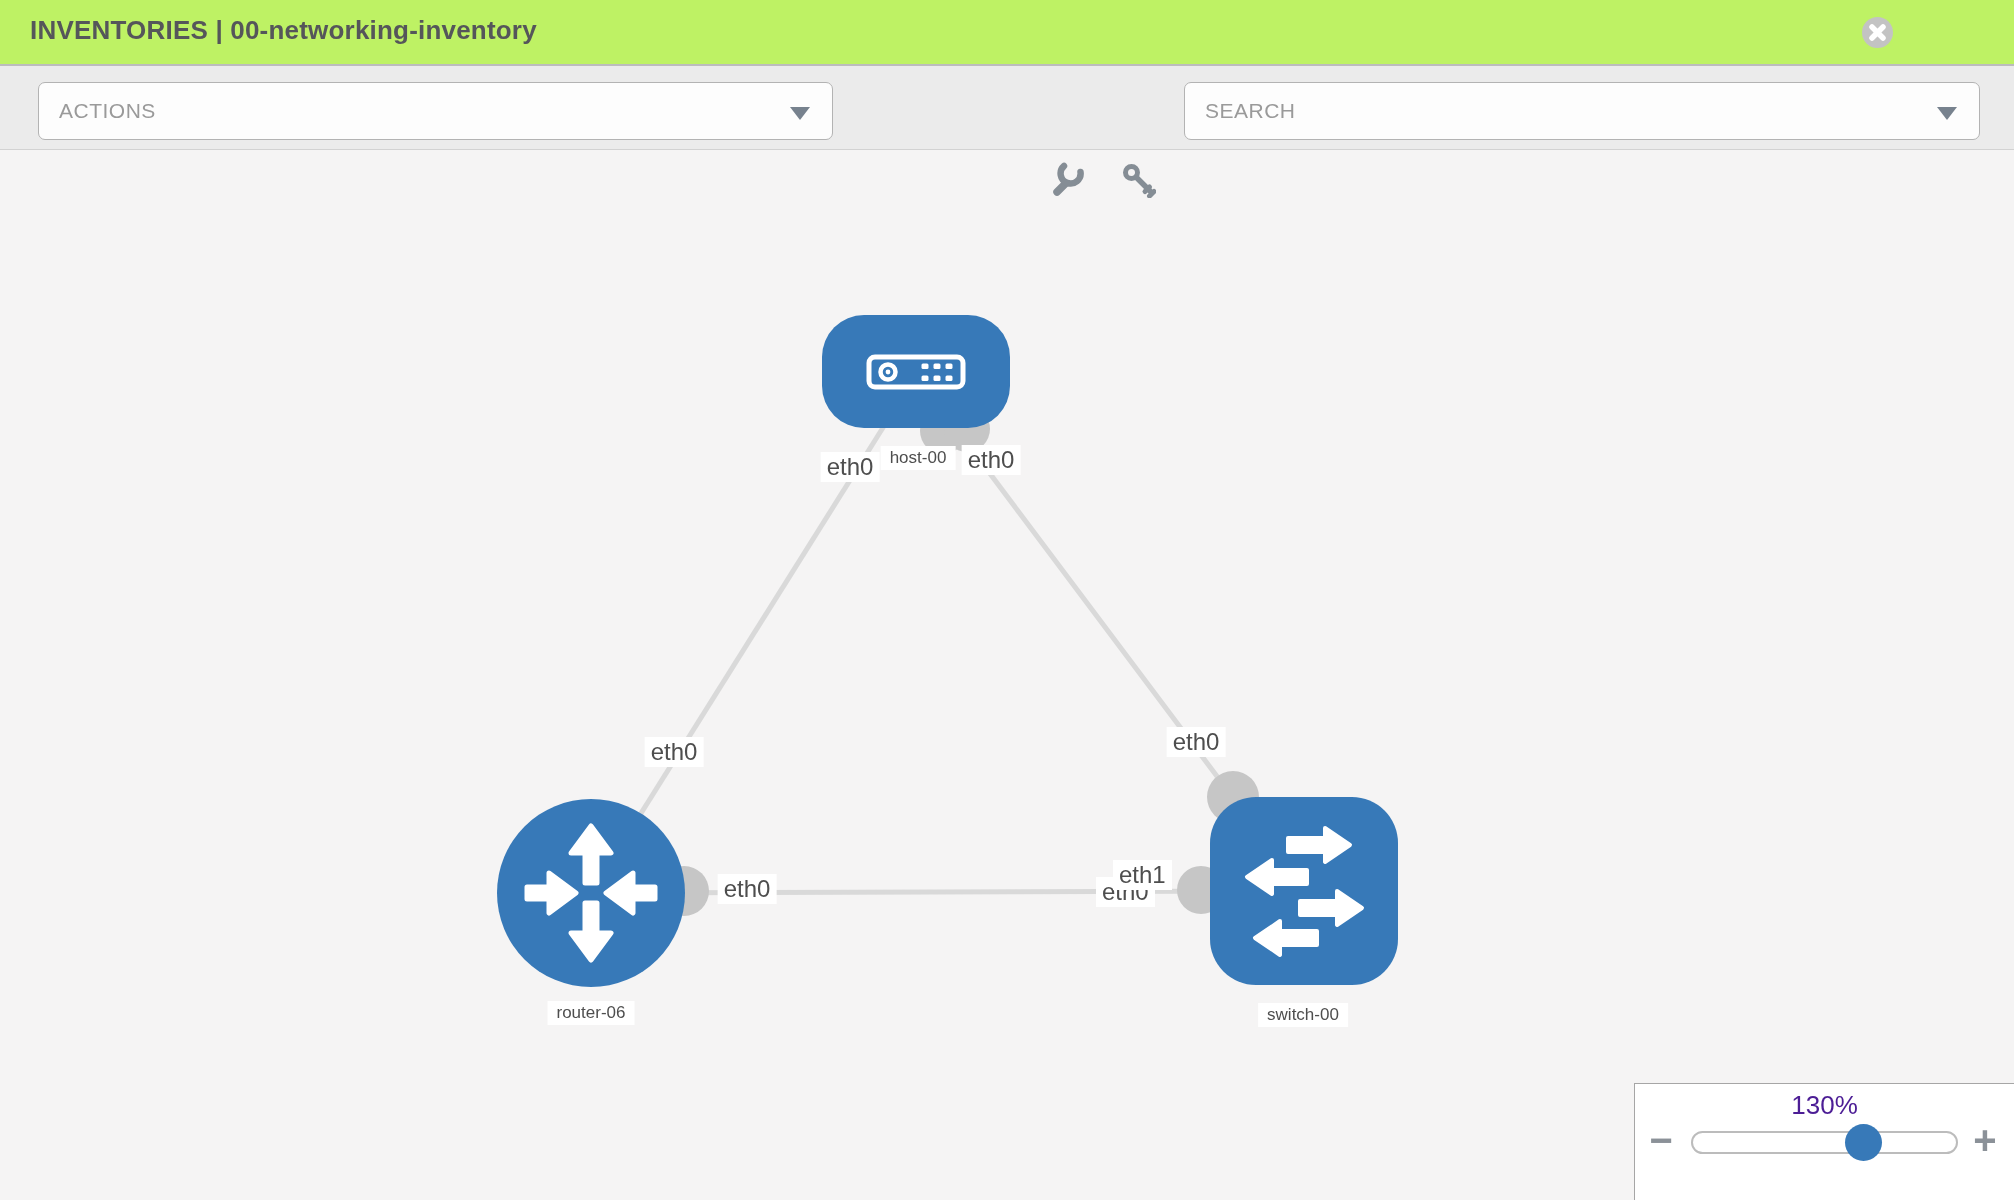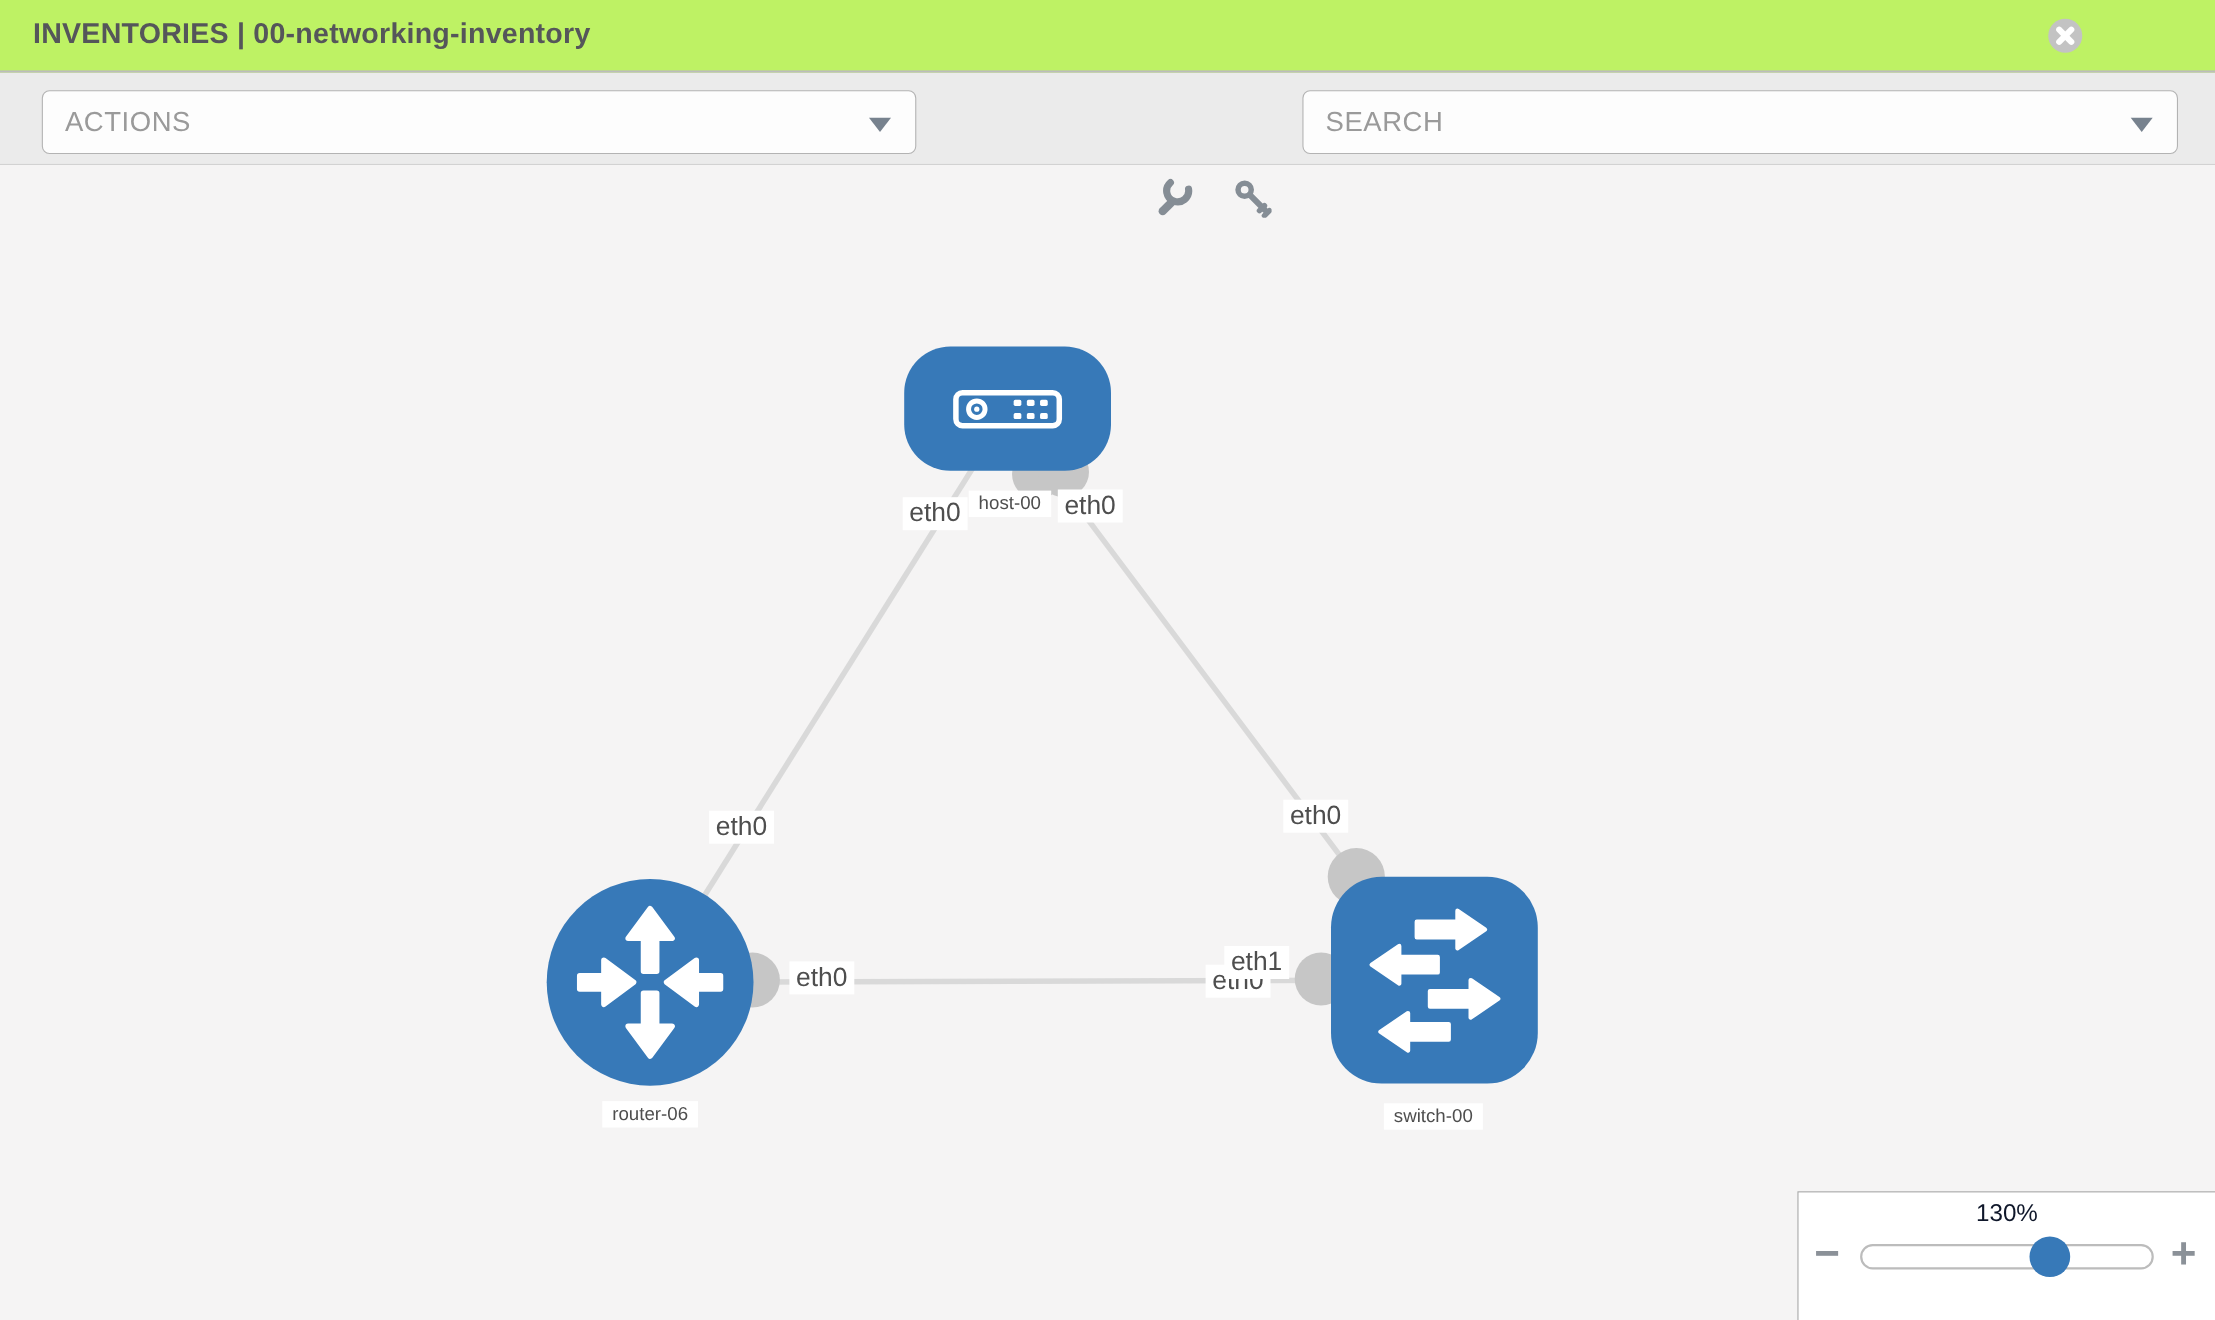--- a/index.html
+++ b/index.html
@@ -12,21 +12,21 @@
                 font-size:26px;font-weight:700;color:#55565a;letter-spacing:.2px;}
   .close-btn{position:absolute;left:1862px;top:17px;width:31px;height:31px;border-radius:50%;
              background:#c3c3c3;cursor:pointer;}
   .close-btn svg{position:absolute;left:0;top:0;}
 
   
   .toolbar{position:absolute;left:0;top:66px;width:2014px;height:83px;background:#ebebeb;
            border-bottom:1px solid #d2d2d2;z-index:10;}
   .select-box{position:absolute;top:16px;height:58px;background:#fdfdfd;border:1px solid #b3b3b3;
               border-radius:7px;box-sizing:border-box;cursor:pointer;}
-  .select-box .sel-label{position:absolute;left:20px;top:0;line-height:56px;font-size:25px;
+  .select-box .sel-label{position:absolute;left:20px;top:0;line-height:56px;font-size:21px;
               color:#9a9a9a;letter-spacing:.5px;}
   .caret{position:absolute;right:22px;top:24px;width:0;height:0;
          border-left:10px solid transparent;border-right:10px solid transparent;
          border-top:13px solid #77828e;}
   .actions-box{left:38px;width:795px;}
   .search-box{left:1184px;width:796px;}
   .tool-icon{position:absolute;top:96px;width:36px;height:36px;cursor:pointer;}
   .wrench{left:1049px;} .key{left:1120px;}
 
   
@@ -41,21 +41,21 @@
 
   .chip{position:absolute;z-index:4;background:#ffffff;color:#4e4e4e;white-space:nowrap;}
   .node-chip{font-size:17px;padding:2px 9px;transform:translate(-50%,-50%);}
   .if-chip{font-size:24px;padding:1px 6px;}
   .if-center{transform:translate(-50%,-50%);}
 
   
   .zoom-panel{position:absolute;left:1634px;top:1083px;width:420px;height:140px;background:#ffffff;
               border:1px solid #a6a6a6;box-sizing:border-box;z-index:5;}
   .zoom-level{position:absolute;left:56px;top:6px;width:267px;text-align:center;
-              font-size:22px;color:#0f172a;}
+              font-size:26px;color:#4c1d95;}
   .zoom-minus,.zoom-plus{position:absolute;top:34px;width:32px;text-align:center;
               font-size:40px;font-weight:700;color:#8b9198;cursor:pointer;line-height:44px;}
   .zoom-minus{left:10px;} .zoom-plus{left:334px;}
   .zoom-track{position:absolute;left:56px;top:47px;width:267px;height:23px;background:#fff;
               border:2px solid #bcbcbc;border-radius:13px;box-sizing:border-box;cursor:pointer;}
   .zoom-handle{position:absolute;left:210px;top:40px;width:37px;height:37px;border-radius:50%;
               background:#3779b8;cursor:grab;}
 </style>
 </head>
 <body>

